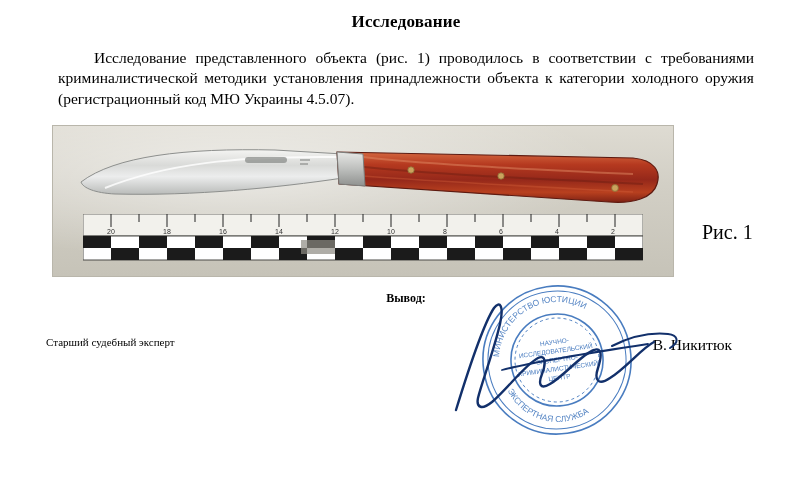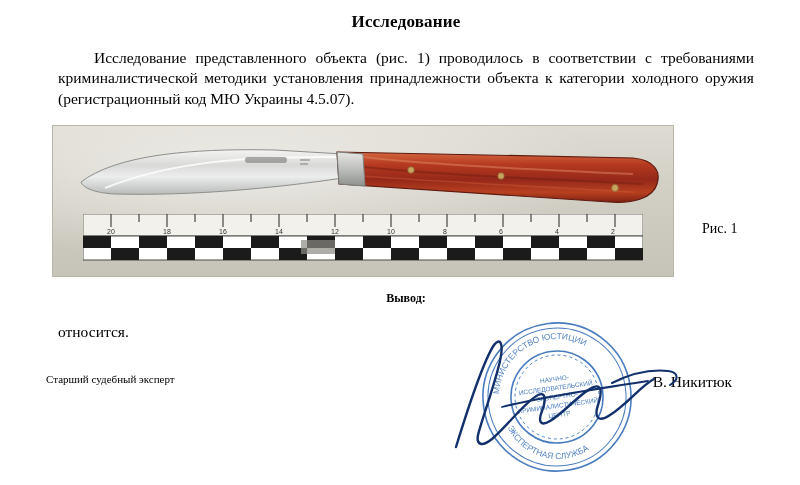--- a/index.html
+++ b/index.html
@@ -84,21 +84,21 @@
     position: absolute;
     left: 30px;
     top: 88px;
     width: 560px;
     height: 56px;
   }
   .fig-caption {
     position: absolute;
     left: 660px;
     top: 96px;
-    font-size: 14px;
+    font-size: 20px;
   }
   
   .conclusion-title {
     text-align: center;
     font-weight: bold;
     font-size: 12px;
     margin: 14px 0 5px 0;
   }
   .sub {
     font-size: 11px;
@@ -258,21 +258,20 @@
           <rect x="218" y="26" width="34" height="14" fill="#8d8a82" opacity="0.7"></rect>
         </svg>
       </div>
     </div>
 
     <div class="fig-caption">Рис. 1</div>
   </div>
 
   <h2 class="conclusion-title">Вывод:</h2>
 
-  <p class="para no-indent">относится.</p>
 
   <div class="sign-row">
     <div class="sign-label">Старший судебный эксперт</div>
     <div class="sign-name">В. Никитюк</div>
 
     <div class="stamp">
       <svg width="190" height="160" viewBox="0 0 190 160">
         <g transform="translate(95,80) rotate(-8)" fill="none" stroke="#2a66b5" stroke-width="1.6" opacity="0.85">
           <circle r="74"></circle>
           <circle r="69" stroke-width="1"></circle>

